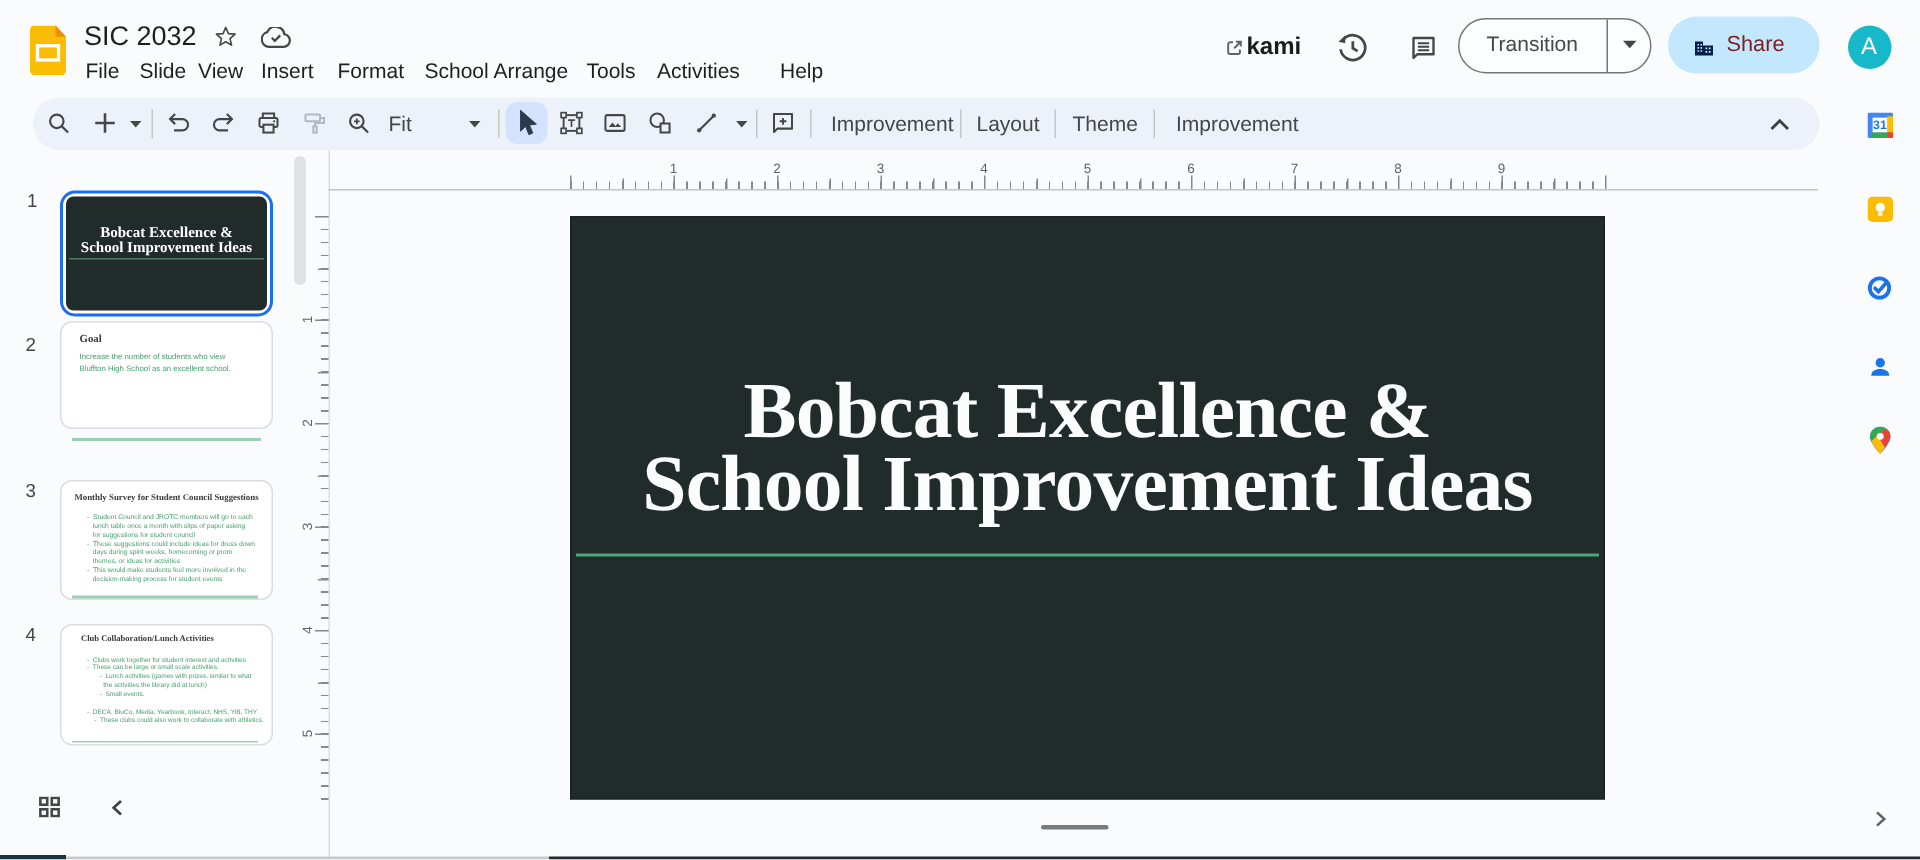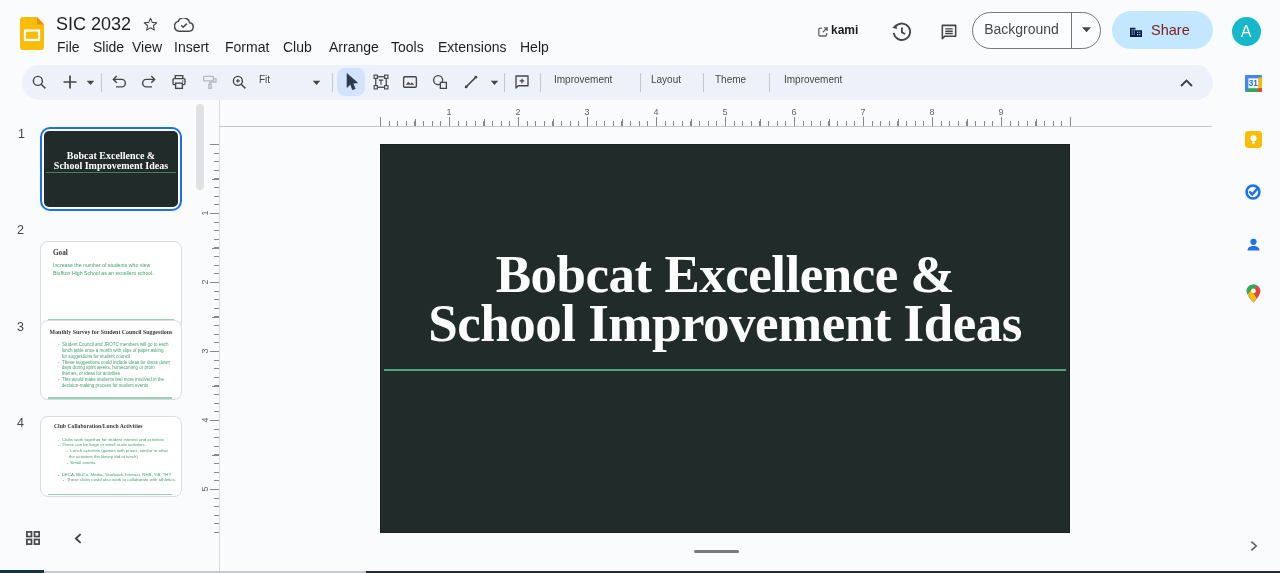--- a/index.html
+++ b/index.html
@@ -1,21 +1,21 @@
 <!DOCTYPE html>
 <html><head>
 <meta charset="utf-8">
 <style>
   * { margin:0; padding:0; box-sizing:border-box; }
   html,body { width:1280px; height:573px; overflow:hidden; }
   body { font-family:"Liberation Sans", sans-serif; background:#f9fbfd; position:relative; }
   .abs { position:absolute; }
   .ico { position:absolute; }
   .menu { position:absolute; top:39px; font-size:14px; color:#1f1f1f; }
-  .tbtxt { position:absolute; top:74px; font-size:10px; color:#444746; }
+  .tbtxt { position:absolute; top:74px; font-size:14px; color:#444746; }
   .sep { position:absolute; top:73px; width:1px; height:19px; background:#c4c7c5; }
   .num { position:absolute; font-size:12.5px; color:#444746; }
   .thumb { position:absolute; left:40px; width:142px; background:#fff; border:1px solid #dadce0; border-radius:8px; }
   .gtx { position:absolute; color:#45a06d; font-family:"Liberation Sans",sans-serif; }
   .rnum { position:absolute; font-size:9px; color:#5f6368; }
 </style>
 </head>
 <body>
 
 <svg class="ico" style="left:20px;top:17px" width="24" height="33" viewBox="0 0 24 33">
@@ -32,45 +32,45 @@
 <svg class="ico" style="left:174px;top:18px" width="20" height="14" viewBox="0 0 20 14">
   <path d="M5 13.2 h10 a4.2 4.2 0 0 0 .6-8.36 A6 6 0 0 0 4.2 3.4 5 5 0 0 0 5 13.2 z" fill="none" stroke="#444746" stroke-width="1.5"></path>
   <path d="M7.2 7.2l2 2 3.6-3.6" fill="none" stroke="#444746" stroke-width="1.5"></path>
 </svg>
 
 <span class="menu" style="left:57px">File</span>
 <span class="menu" style="left:93px">Slide</span>
 <span class="menu" style="left:132px">View</span>
 <span class="menu" style="left:174px">Insert</span>
 <span class="menu" style="left:225px">Format</span>
-<span class="menu" style="left:283px">Club</span>
+<span class="menu" style="left:283px">School</span>
 <span class="menu" style="left:329px">Arrange</span>
 <span class="menu" style="left:391px">Tools</span>
-<span class="menu" style="left:438px">Extensions</span>
+<span class="menu" style="left:438px">Activities</span>
 <span class="menu" style="left:520px">Help</span>
 
 <svg class="ico" style="left:817px;top:26px" width="12" height="12" viewBox="0 0 12 12">
   <path d="M5 2.2 H3 a1.2 1.2 0 0 0 -1.2 1.2 v5.4 a1.2 1.2 0 0 0 1.2 1.2 h5.4 a1.2 1.2 0 0 0 1.2 -1.2 V7" fill="none" stroke="#5f6368" stroke-width="1.3"></path>
   <path d="M7 1.8h3.2V5 M10 2 L5.8 6.2" fill="none" stroke="#5f6368" stroke-width="1.3"></path>
 </svg>
-<div class="abs" style="left:831px;top:23px;font-size:12px;font-weight:bold;color:#1c1c1c;letter-spacing:0px">kami</div>
+<div class="abs" style="left:831px;top:23px;font-size:16px;font-weight:bold;color:#1c1c1c;letter-spacing:0px">kami</div>
 
 <svg class="ico" style="left:890px;top:20px" width="23" height="23" viewBox="0 0 24 24">
   <path d="M6.3 6.2 A8.6 8.6 0 1 1 3.9 13.5" fill="none" stroke="#444746" stroke-width="1.9"></path>
   <path d="M6.9 4.0 L7.2 9.3 L2.4 8.1 Z" fill="#444746"></path>
   <path d="M12.4 7.8v4.9l3.3 2" fill="none" stroke="#444746" stroke-width="1.9"></path>
 </svg>
 
 <svg class="ico" style="left:939px;top:22px" width="20" height="20" viewBox="0 0 24 24">
   <path d="M4 4 h16 v13 h-13 l-3 3 z" fill="none" stroke="#444746" stroke-width="1.9" stroke-linejoin="round"></path>
   <path d="M7.5 8.2h9 M7.5 11h9 M7.5 13.8h9" stroke="#444746" stroke-width="1.7"></path>
 </svg>
 
 <div class="abs" style="left:972px;top:11.5px;width:129px;height:37px;border:1px solid #747775;border-radius:19px;background:#fbfdff"></div>
-<div class="abs" style="left:972px;top:21px;width:99px;text-align:center;font-size:14px;color:#474747">Background</div>
+<div class="abs" style="left:972px;top:21px;width:99px;text-align:center;font-size:14px;color:#474747">Transition</div>
 <div class="abs" style="left:1071px;top:12.5px;width:1px;height:35px;background:#747775"></div>
 <svg class="ico" style="left:1081px;top:26px" width="11" height="8" viewBox="0 0 11 8">
     <path d="M1 1.2l4.5 5 4.5-5z" fill="#444746"></path>
   </svg>
 
 <div class="abs" style="left:1112px;top:11px;width:101px;height:38px;border-radius:19px;background:#c2e7ff"></div>
 <svg class="ico" style="left:1128px;top:22.5px" width="16" height="16" viewBox="0 0 24 24">
   <path d="M3 21V7h8v4h10v10H3z" fill="#041e49"></path>
   <path d="M5.5 9.5h1.6v1.6H5.5z M8.5 9.5h1.6v1.6H8.5z M5.5 12.6h1.6v1.6H5.5z M8.5 12.6h1.6v1.6H8.5z M5.5 15.7h1.6v1.6H5.5z M8.5 15.7h1.6v1.6H8.5z M13.5 13h1.8v1.8h-1.8z M16.8 13h1.8v1.8h-1.8z M13.5 16.4h1.8v1.8h-1.8z M16.8 16.4h1.8v1.8h-1.8z" fill="#c2e7ff"></path>
 </svg>
@@ -182,21 +182,21 @@
 <div class="num" style="left:17px;top:223px">2</div>
 <div class="num" style="left:17px;top:320px">3</div>
 <div class="num" style="left:17px;top:416px">4</div>
 
 <div class="abs" style="left:40px;top:127px;width:142px;height:84px;border:2px solid #1b6ef3;border-radius:10px;background:#fff"></div>
 <div class="abs" style="left:44px;top:131px;width:134px;height:76px;border-radius:5px;background:#212b29;overflow:hidden">
   <div style="position:absolute;left:0;top:20px;width:100%;text-align:center;font-family:'Liberation Serif',serif;font-weight:bold;font-size:10px;line-height:9.5px;color:#fff;">Bobcat Excellence &amp;<br>School Improvement Ideas</div>
   <div style="position:absolute;left:2px;right:2px;top:41px;height:1px;background:#4d7a64"></div>
 </div>
 
-<div class="thumb" style="top:241px;height:90px">
+<div class="thumb" style="top:214px;height:72px">
   <div style="position:absolute;left:12px;top:7px;font-family:'Liberation Serif',serif;font-weight:bold;font-size:7.2px;color:#3a3a3a">Goal</div>
   <div class="gtx" style="left:12px;top:20px;font-size:5.2px;line-height:7.6px;">Increase the number of students who view<br>Bluffton High School as an excellent school.</div>
   <div style="position:absolute;left:7px;right:7px;top:77px;height:1.5px;background:#98d1b4"></div>
 </div>
 
 <div class="thumb" style="top:320px;height:80px">
   <div style="position:absolute;left:0;top:8px;width:100%;text-align:center;font-family:'Liberation Serif',serif;font-weight:bold;font-size:5.9px;color:#3a3a3a">Monthly Survey for Student Council Suggestions</div>
   <div class="gtx" style="left:17px;top:21px;font-size:4.5px;line-height:5.85px;">-&nbsp;&nbsp;Student Council and JROTC members will go to each<br>&nbsp;&nbsp;&nbsp;lunch table once a month with slips of paper asking<br>&nbsp;&nbsp;&nbsp;for suggestions for student council<br>-&nbsp;&nbsp;These suggestions could include ideas for dress down<br>&nbsp;&nbsp;&nbsp;days during spirit weeks, homecoming or prom<br>&nbsp;&nbsp;&nbsp;themes, or ideas for activities<br>-&nbsp;&nbsp;This would make students feel more involved in the<br>&nbsp;&nbsp;&nbsp;decision-making process for student events</div>
   <div style="position:absolute;left:7px;right:9px;top:76px;height:1.5px;background:#98d1b4"></div>
 </div>

